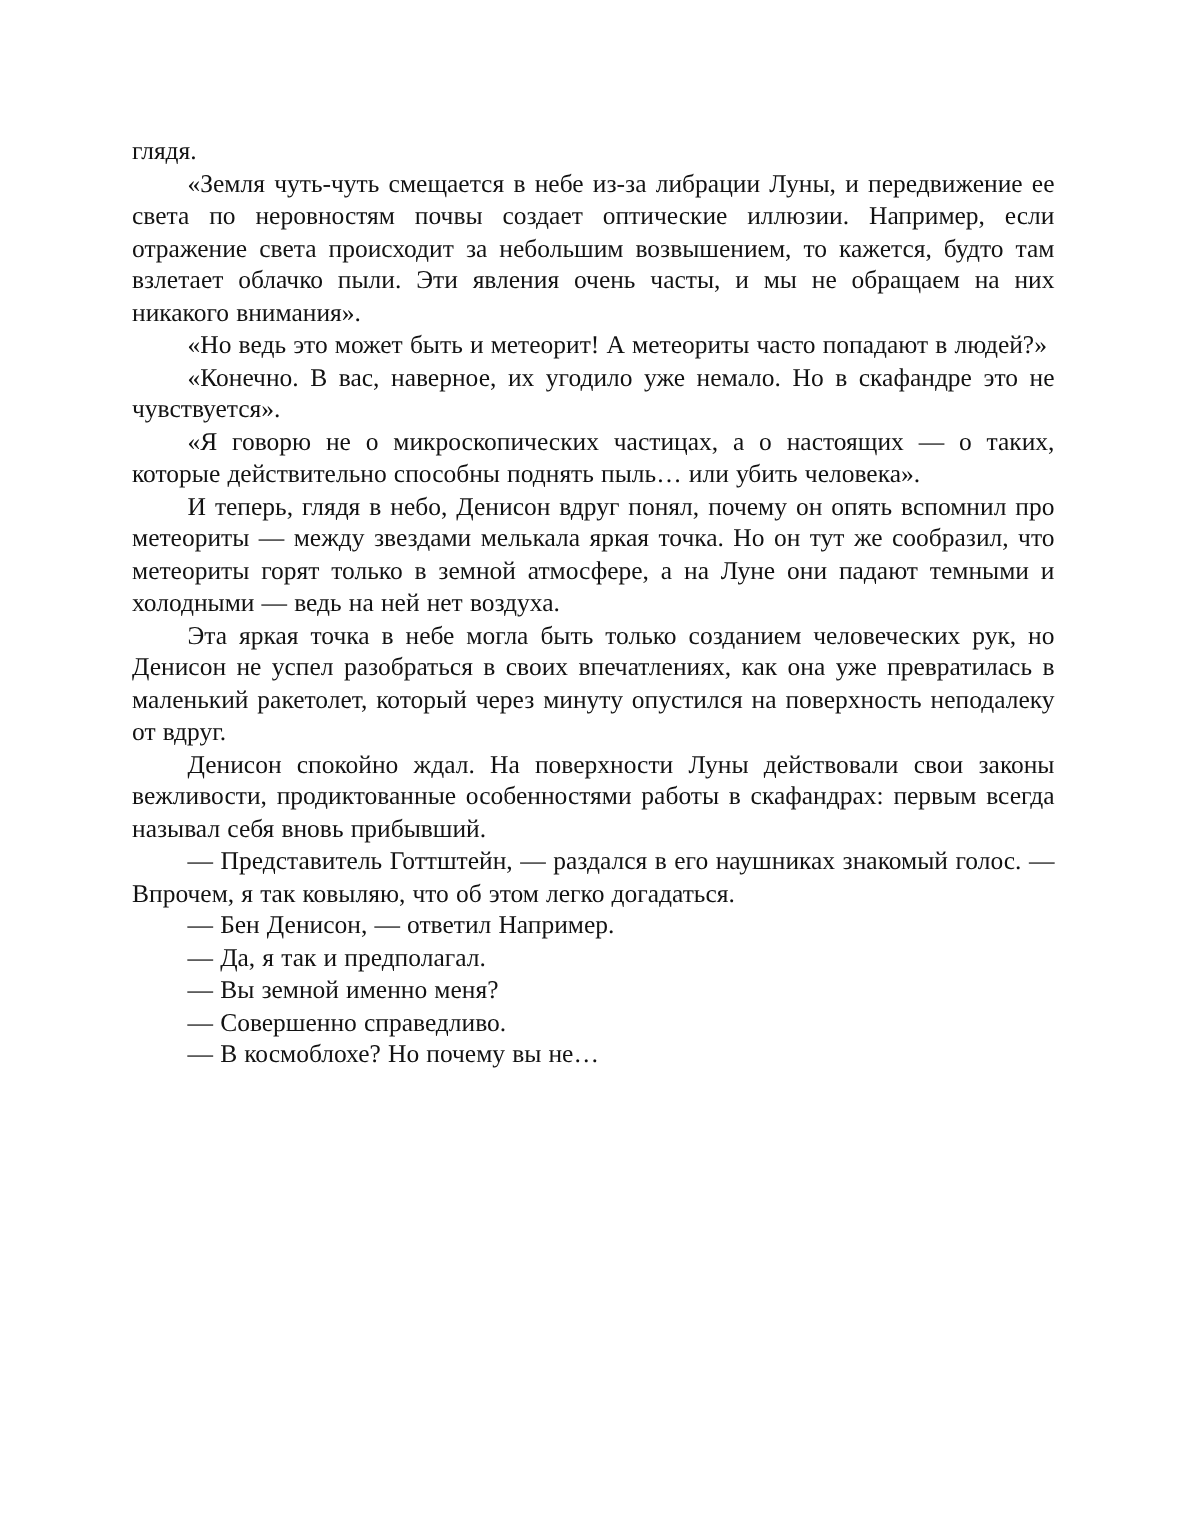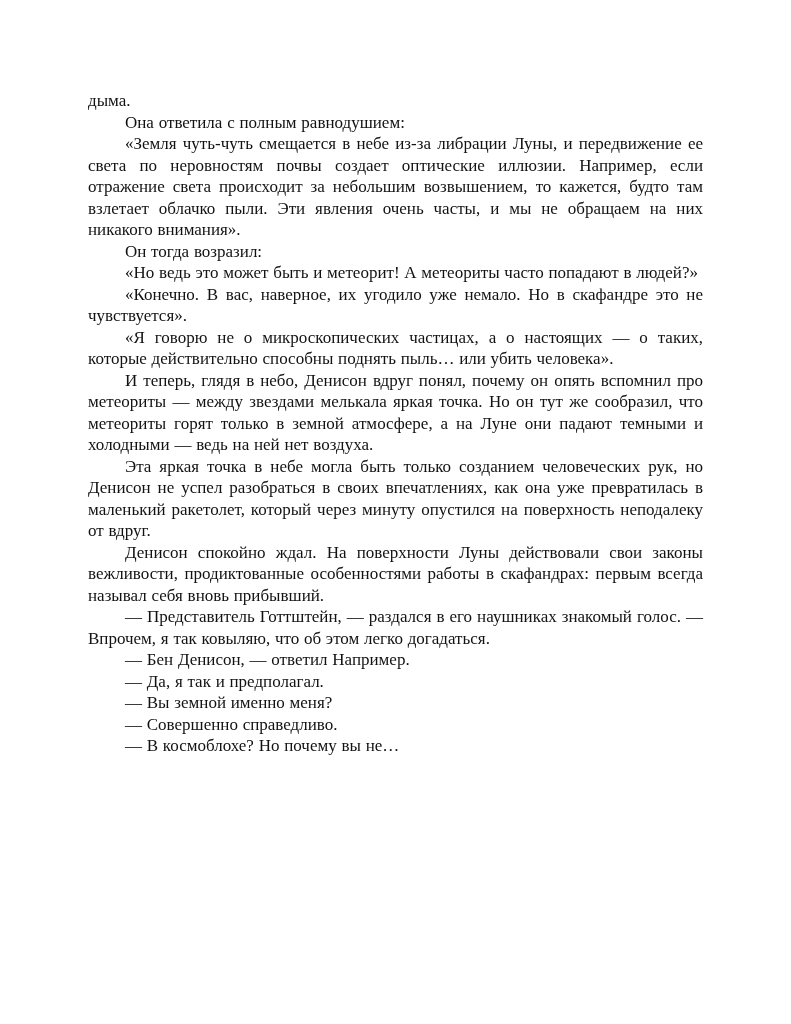--- a/index.html
+++ b/index.html
@@ -32,24 +32,22 @@
   }
   p.para.continuation {
     text-indent: 0;
   }
 </style>
 </head>
 <body>
 
 <div class="page">
   <div class="text-block" id="text-block">
-      <p class="para continuation">дыма.</p>
-      <p class="para">Она ответила с полным равнодушием:</p>
+      <p class="para continuation">глядя.</p>
       <p class="para">«Земля чуть-чуть смещается в небе из-за либрации Луны, и передвижение ее света по неровностям почвы создает оптические иллюзии. Например, если отражение света происходит за небольшим возвышением, то кажется, будто там взлетает облачко пыли. Эти явления очень часты, и мы не обращаем на них никакого внимания».</p>
-      <p class="para">Он тогда возразил:</p>
       <p class="para">«Но ведь это может быть и метеорит! А метеориты часто попадают в людей?»</p>
       <p class="para">«Конечно. В вас, наверное, их угодило уже немало. Но в скафандре это не чувствуется».</p>
       <p class="para">«Я говорю не о микроскопических частицах, а о настоящих — о таких, которые действительно способны поднять пыль… или убить человека».</p>
       <p class="para">И теперь, глядя в небо, Денисон вдруг понял, почему он опять вспомнил про метеориты — между звездами мелькала яркая точка. Но он тут же сообразил, что метеориты горят только в земной атмосфере, а на Луне они падают темными и холодными — ведь на ней нет воздуха.</p>
       <p class="para">Эта яркая точка в небе могла быть только созданием человеческих рук, но Денисон не успел разобраться в своих впечатлениях, как она уже превратилась в маленький ракетолет, который через минуту опустился на поверхность неподалеку от вдруг.</p>
       <p class="para">Денисон спокойно ждал. На поверхности Луны действовали свои законы вежливости, продиктованные особенностями работы в скафандрах: первым всегда называл себя вновь прибывший.</p>
       <p class="para">— Представитель Готтштейн, — раздался в его наушниках знакомый голос. — Впрочем, я так ковыляю, что об этом легко догадаться.</p>
       <p class="para">— Бен Денисон, — ответил Например.</p>
       <p class="para">— Да, я так и предполагал.</p>
       <p class="para">— Вы земной именно меня?</p>

